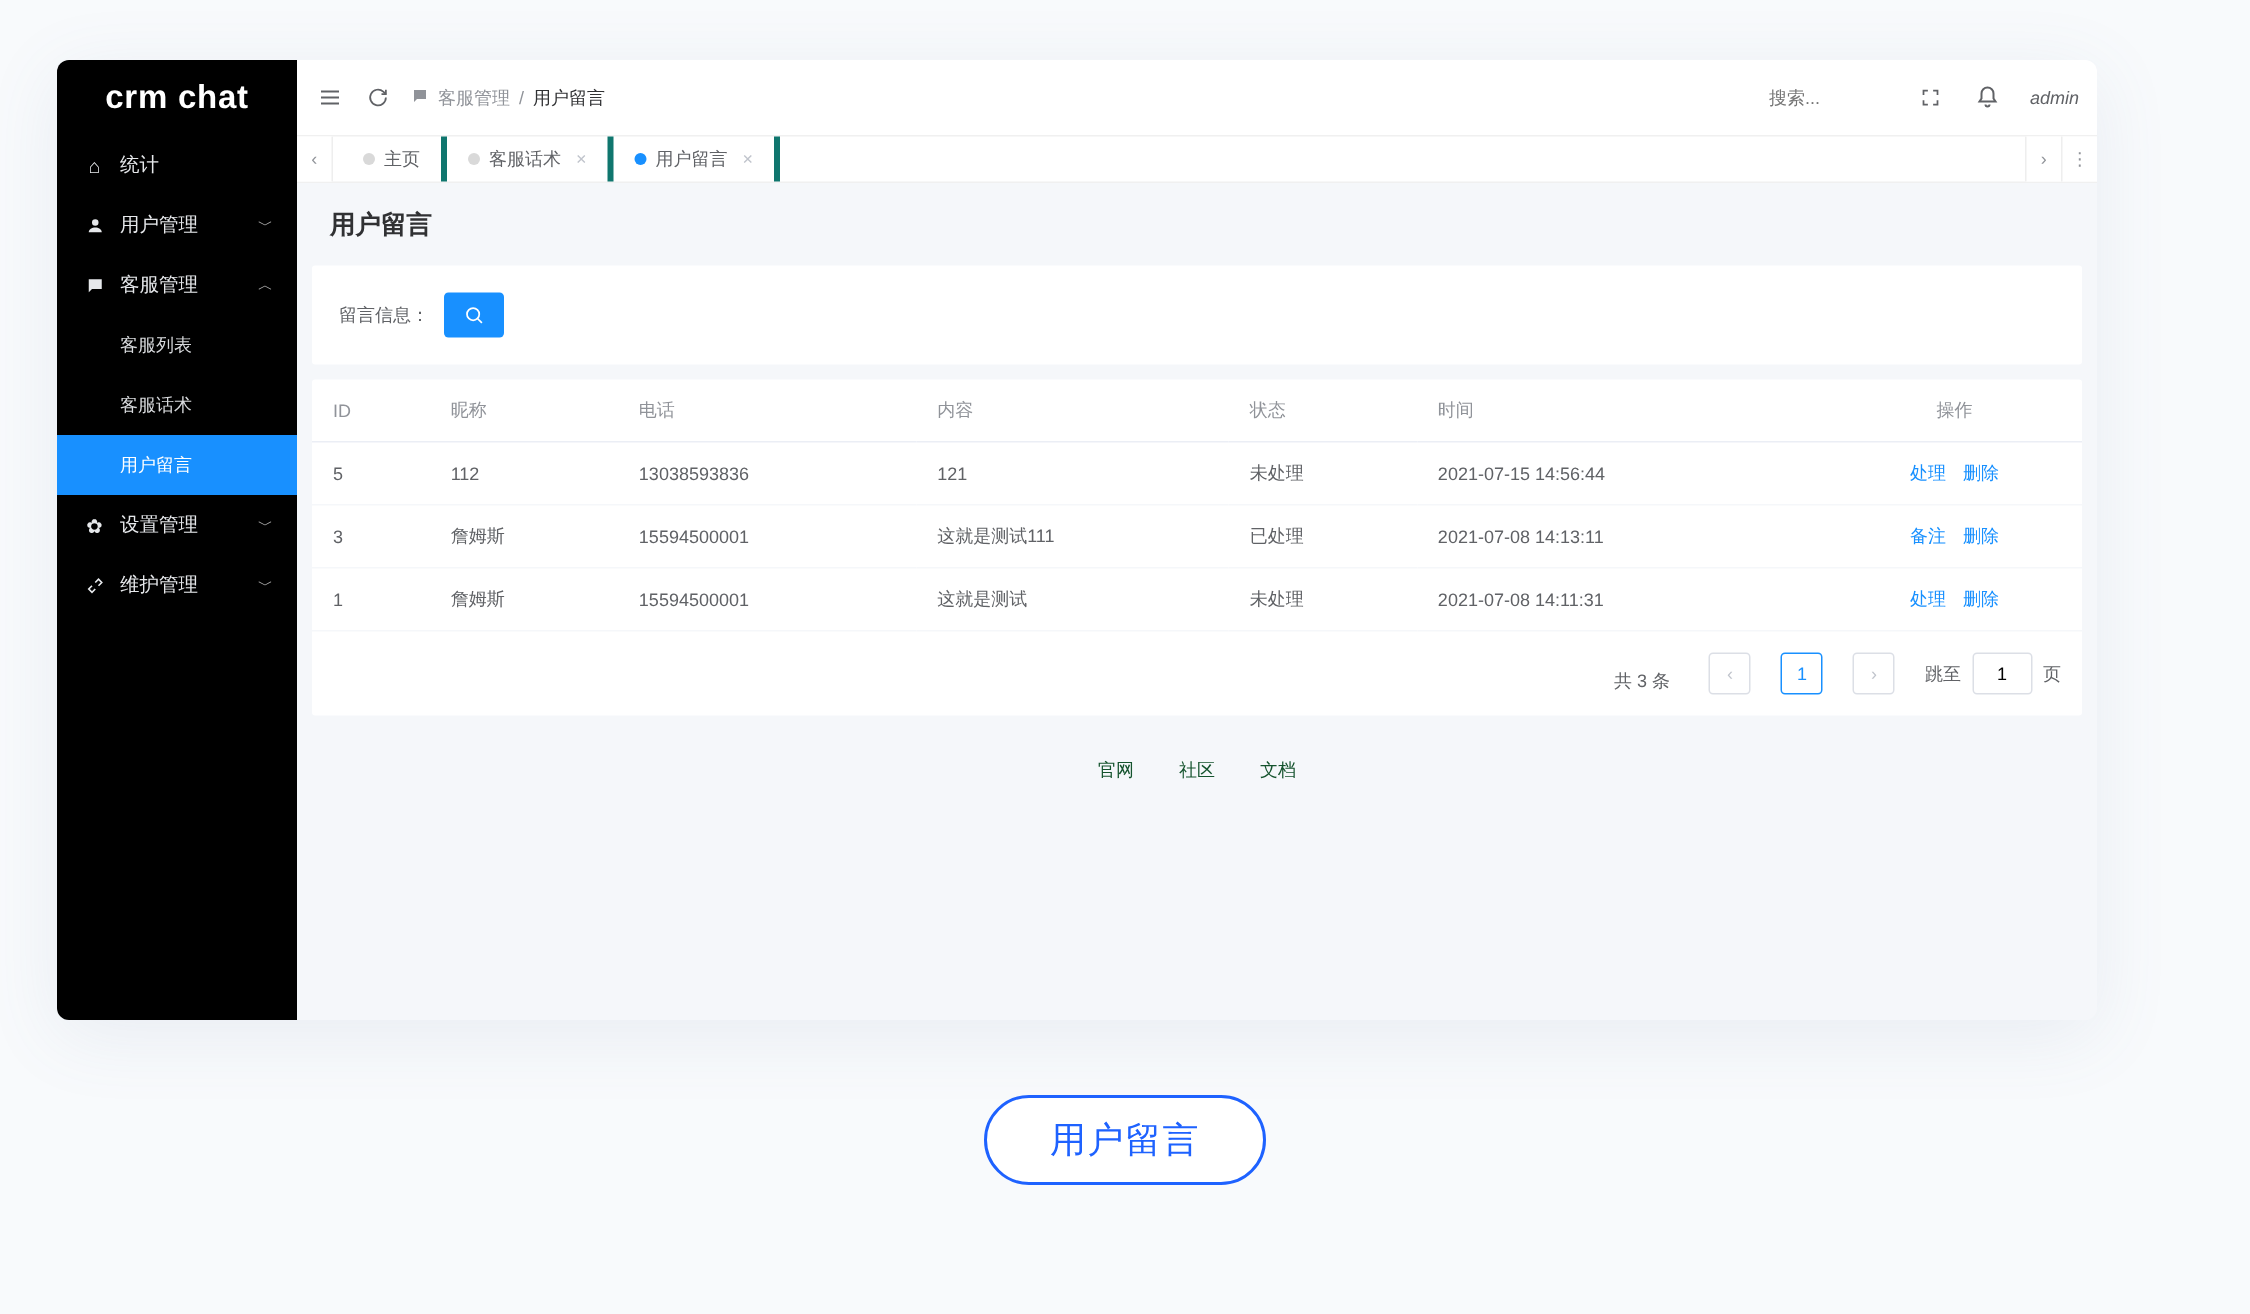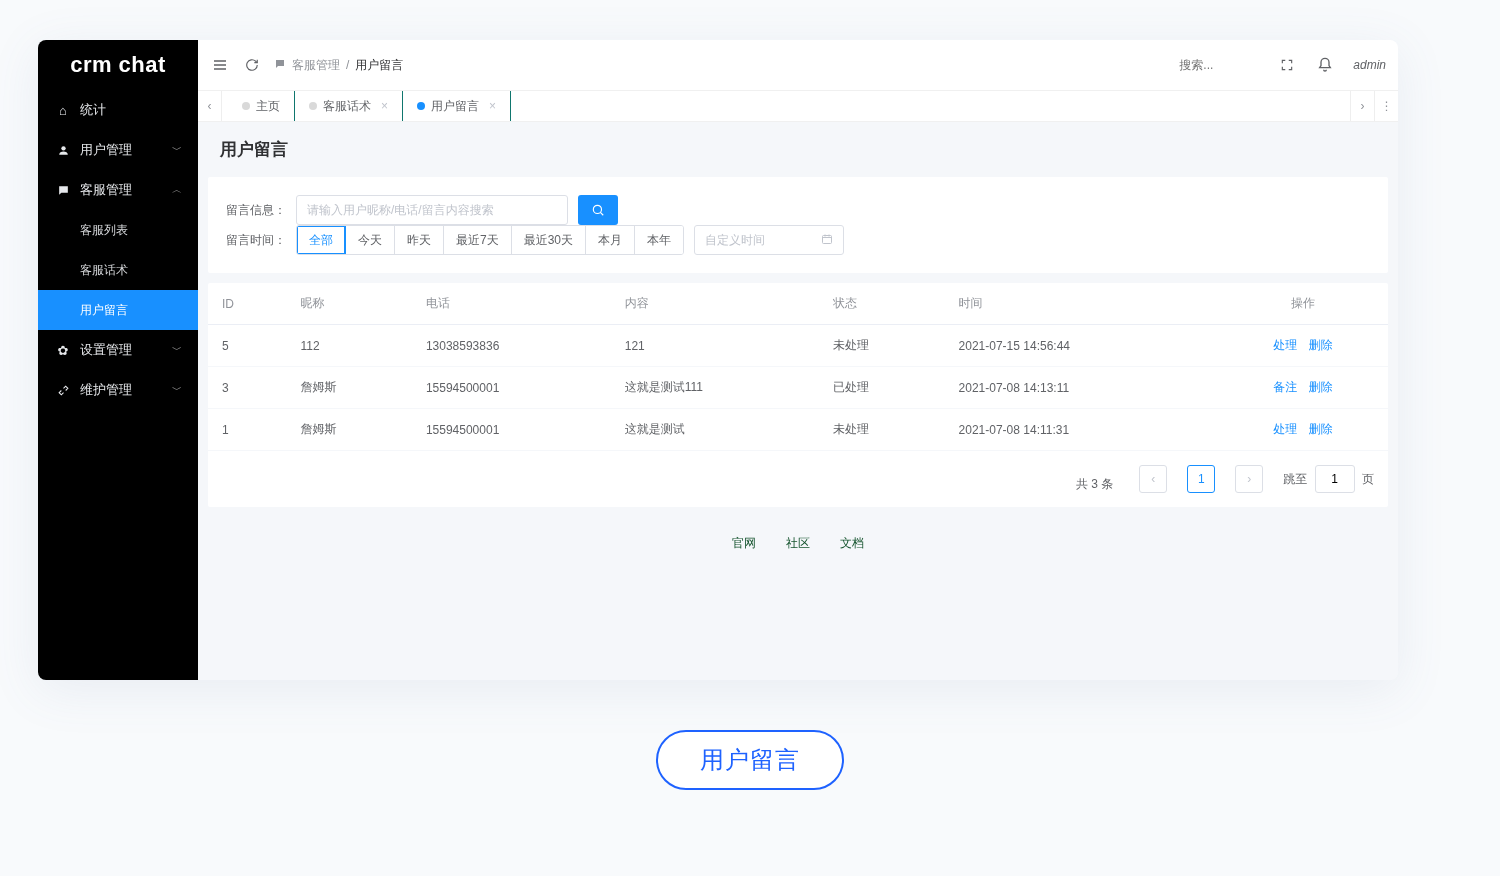--- a/index.html
+++ b/index.html
@@ -115,21 +115,21 @@
   background: #fff;
   border-right: 1px solid #eee;
 }
 .tabs-nav-btn.right-side { border-left: 1px solid #eee; border-right: none; }
 .tabs-list { display: flex; align-items: center; gap: 0; flex: 1; padding-left: 6px; }
 .tab {
   display: flex;
   align-items: center;
   padding: 0 14px;
   height: 100%;
-  border-right: 1px solid #0f766e;
+  border-right: 4px solid #0f766e;
   color: #606266;
   cursor: pointer;
   gap: 6px;
 }
 .tab .dot { width: 8px; height: 8px; border-radius: 50%; background: #d9d9d9; }
 .tab.active .dot { background: #1890ff; }
 .tab .close { color: #c0c4cc; font-size: 12px; cursor: pointer; margin-left: 4px; }
 .content {
   flex: 1;
   overflow: auto;
@@ -405,48 +405,26 @@
       <div class="tabs-nav-btn right-side">›</div>
       <div class="tabs-nav-btn right-side">⋮</div>
     </div>
 
     <div class="content">
       <div class="page-title">用户留言</div>
 
       <div class="card filter-card">
         <div class="filter-row">
           <span class="filter-label">留言信息：</span>
-          <input class="kw-input" placeholder="请输入用户昵称/电话/留言内容搜索" style="">
           <button class="search-btn">
             <svg width="14" height="14" viewBox="0 0 24 24" fill="none" stroke="currentColor" stroke-width="2">
                 <circle cx="11" cy="11" r="7"></circle>
                 <path d="M21 21l-5-5"></path>
               </svg>
           </button>
-        </div>
-        <div class="filter-row">
-          <span class="filter-label">留言时间：</span>
-          <div class="seg-group">
-            <span class="seg active">全部</span>
-            <span class="seg">今天</span>
-            <span class="seg">昨天</span>
-            <span class="seg">最近7天</span>
-            <span class="seg">最近30天</span>
-            <span class="seg">本月</span>
-            <span class="seg">本年</span>
-          </div>
-          <div class="date-input">
-            <span>自定义时间</span>
-            <span>
-              <svg width="12" height="12" viewBox="0 0 24 24" fill="none" stroke="currentColor" stroke-width="2">
-                  <rect x="3" y="5" width="18" height="16" rx="2"></rect>
-                  <path d="M3 9h18M8 3v4M16 3v4"></path>
-                </svg>
-            </span>
-          </div>
         </div>
       </div>
 
       <div class="card table-card">
         <table class="data">
           <thead>
             <tr>
               <th>ID</th>
               <th>昵称</th>
               <th>电话</th>

